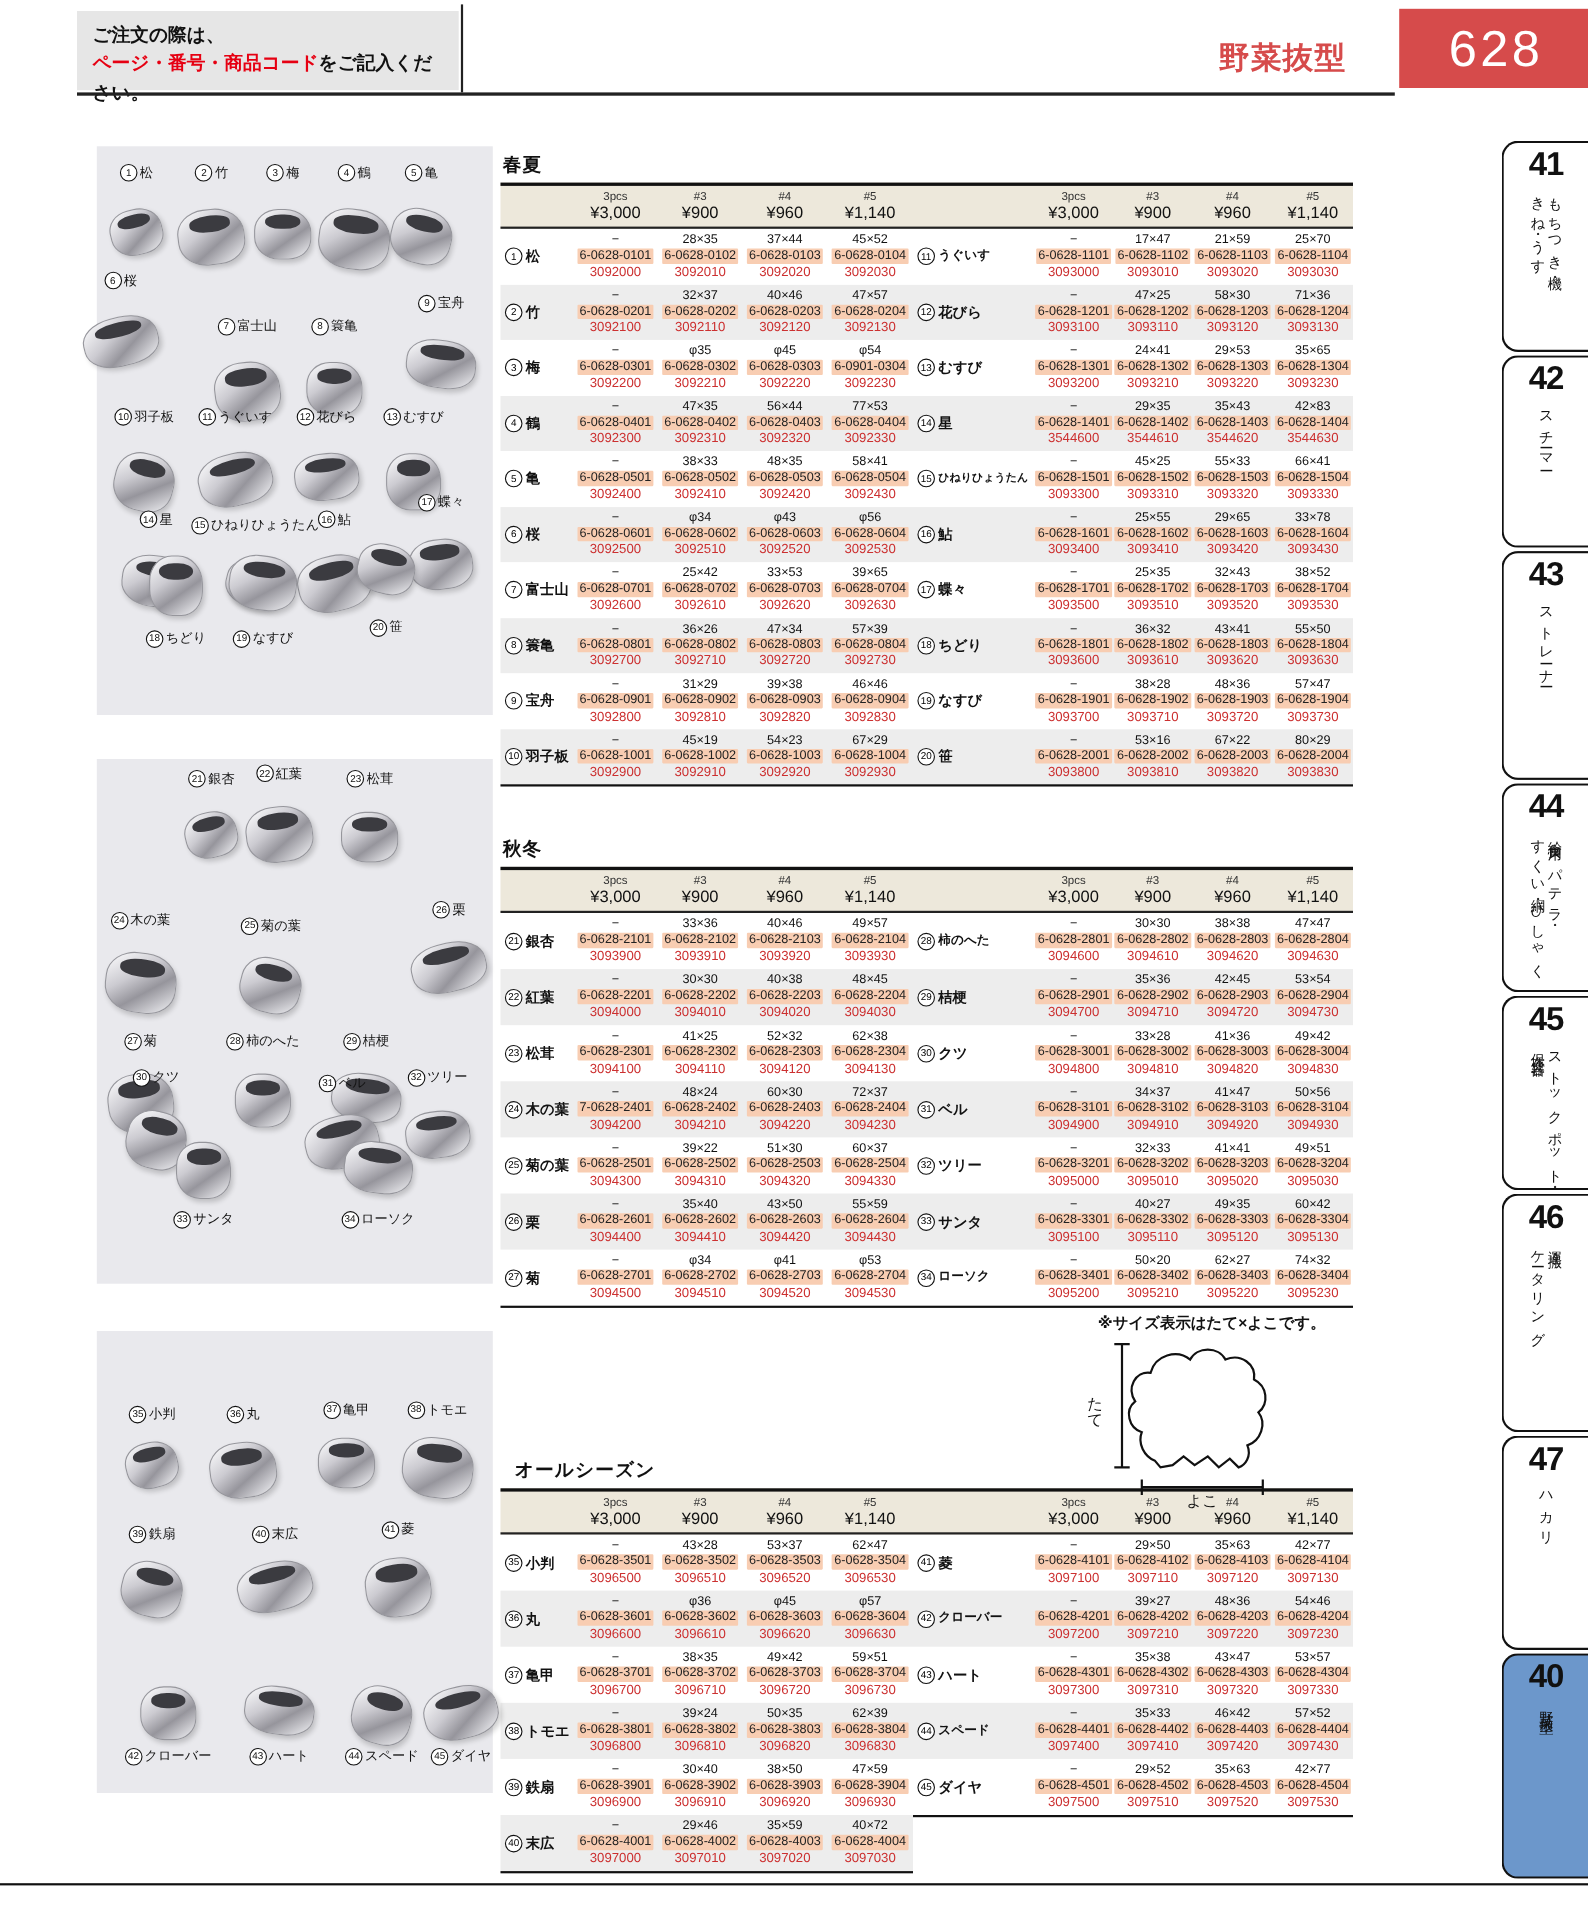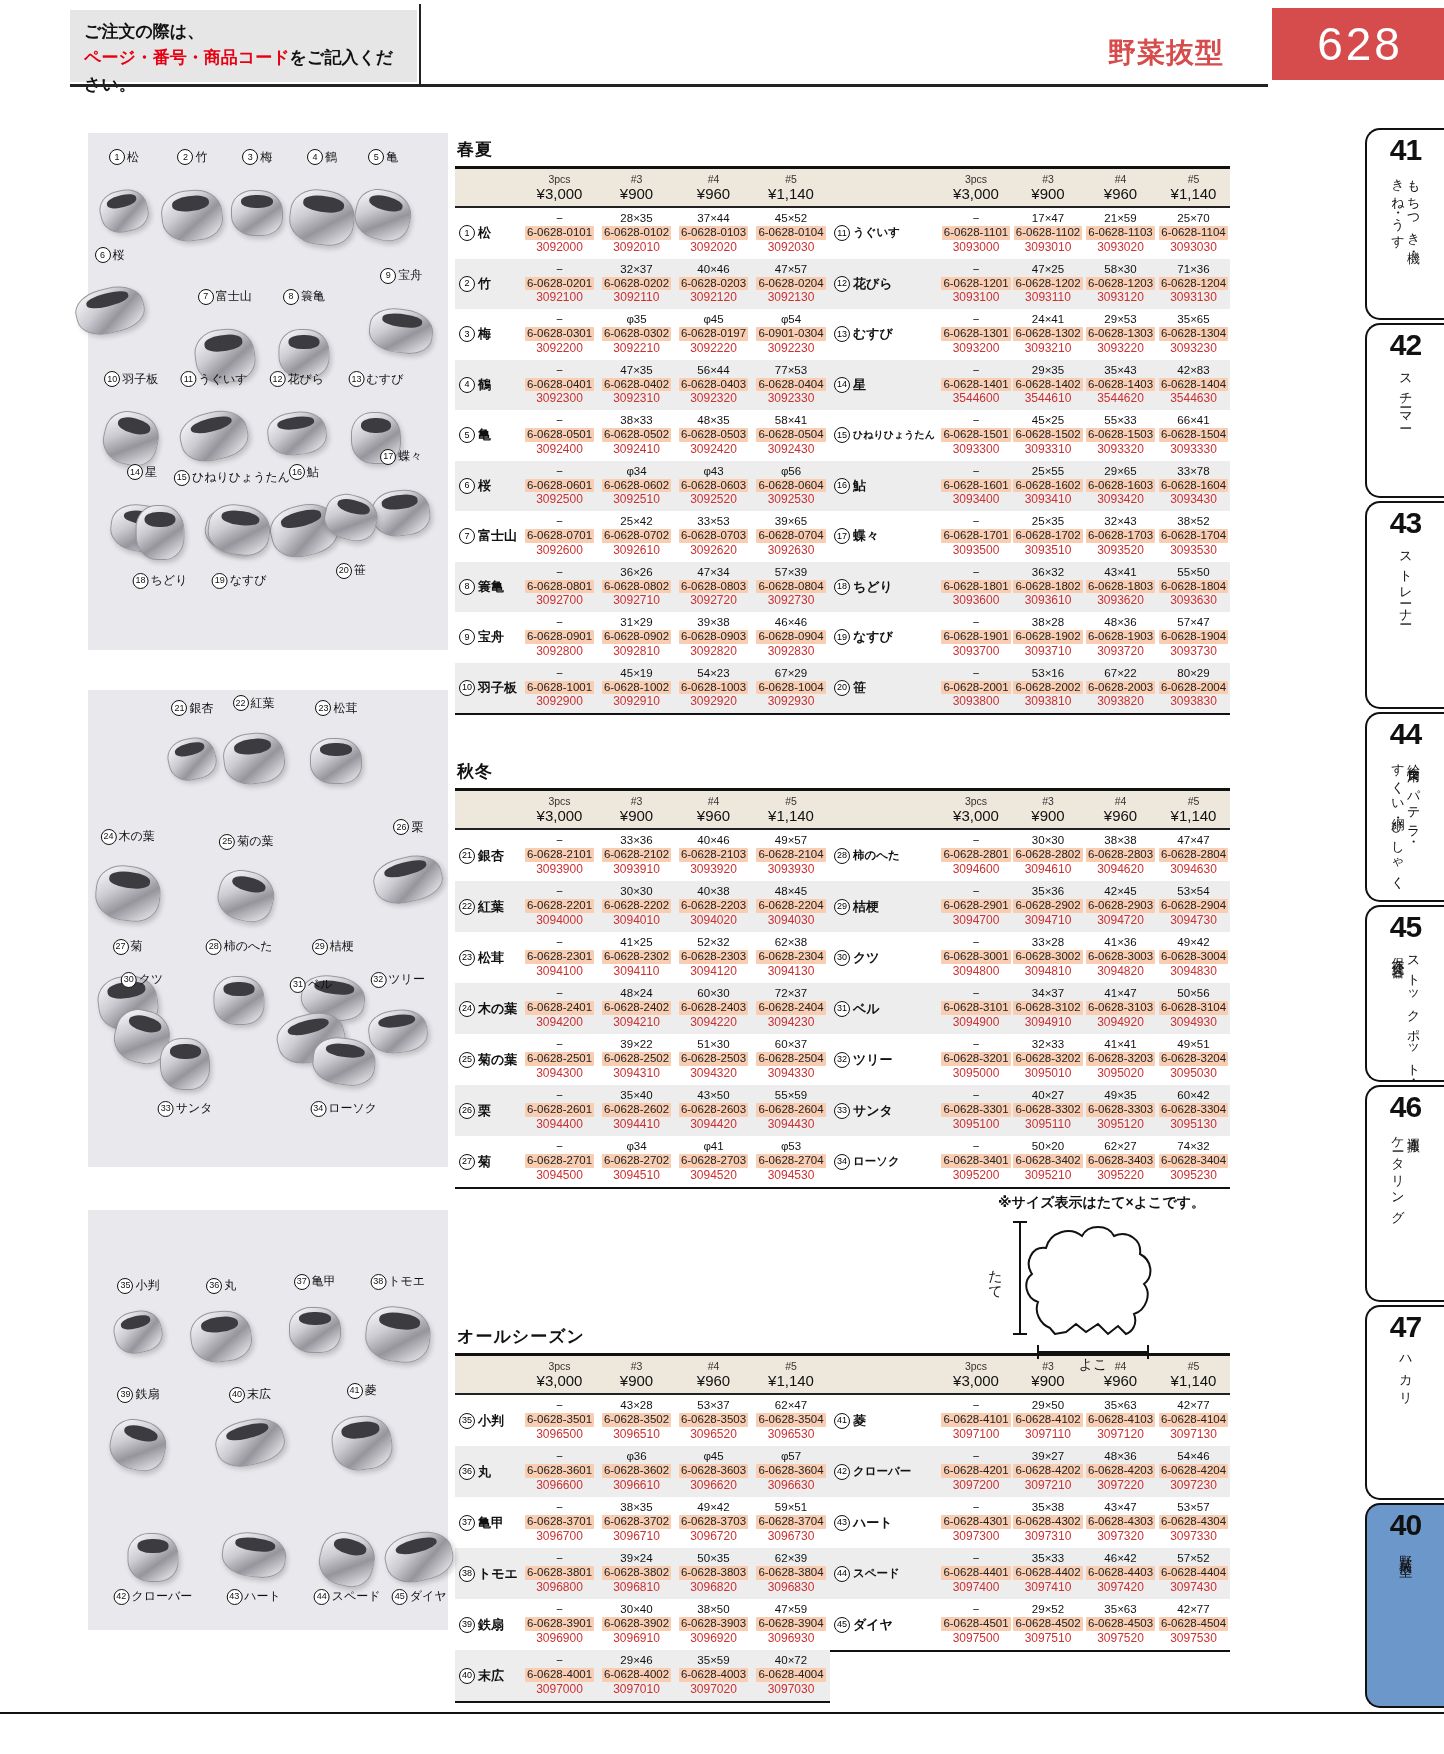--- a/index.html
+++ b/index.html
@@ -497,21 +497,21 @@
               <div class="code">6-0628-0301</div>
               <div class="sku">3092200</div>
             </div>
             <div class="cell datacell">
               <div class="size">φ35</div>
               <div class="code">6-0628-0302</div>
               <div class="sku">3092210</div>
             </div>
             <div class="cell datacell">
               <div class="size">φ45</div>
-              <div class="code">6-0628-0197</div>
+              <div class="code">6-0628-0303</div>
               <div class="sku">3092220</div>
             </div>
             <div class="cell datacell">
               <div class="size">φ54</div>
               <div class="code">6-0901-0304</div>
               <div class="sku">3092230</div>
             </div>
           </div>
           <div class="trow alt" style="height: 50.5px;">
             <div class="cell namecell">
@@ -1078,21 +1078,21 @@
               <div class="sku">3094130</div>
             </div>
           </div>
           <div class="trow alt" style="height: 51px;">
             <div class="cell namecell">
               <span class="circ">24</span>
               <span class="pname" style="font-size: 13px; white-space: nowrap;">木の葉</span>
             </div>
             <div class="cell datacell">
               <div class="size">−</div>
-              <div class="code">6-0628-2401</div>
+              <div class="code">7-0628-2401</div>
               <div class="sku">3094200</div>
             </div>
             <div class="cell datacell">
               <div class="size">48×24</div>
               <div class="code">6-0628-2402</div>
               <div class="sku">3094210</div>
             </div>
             <div class="cell datacell">
               <div class="size">60×30</div>
               <div class="code">6-0628-2403</div>
@@ -1380,21 +1380,21 @@
               <div class="sku">3095220</div>
             </div>
             <div class="cell datacell">
               <div class="size">74×32</div>
               <div class="code">6-0628-3404</div>
               <div class="sku">3095230</div>
             </div>
           </div>
         </div>
       </div>
-      <div class="tlabel" style="left: 457px; top: 1325px;">オールシーズン</div>
+      <div class="tlabel" style="left: 468px; top: 1325px;">オールシーズン</div>
       <div class="twrap" style="left: 455px; top: 1353px;">
         <div class="half half-l" style="width: 375px;">
           <div class="trow thead">
             <div class="hcell"></div>
             <div class="hcell">
               <div class="hname">3pcs</div>
               <div class="hprice">¥3,000</div>
             </div>
             <div class="hcell">
               <div class="hname">#3</div>

